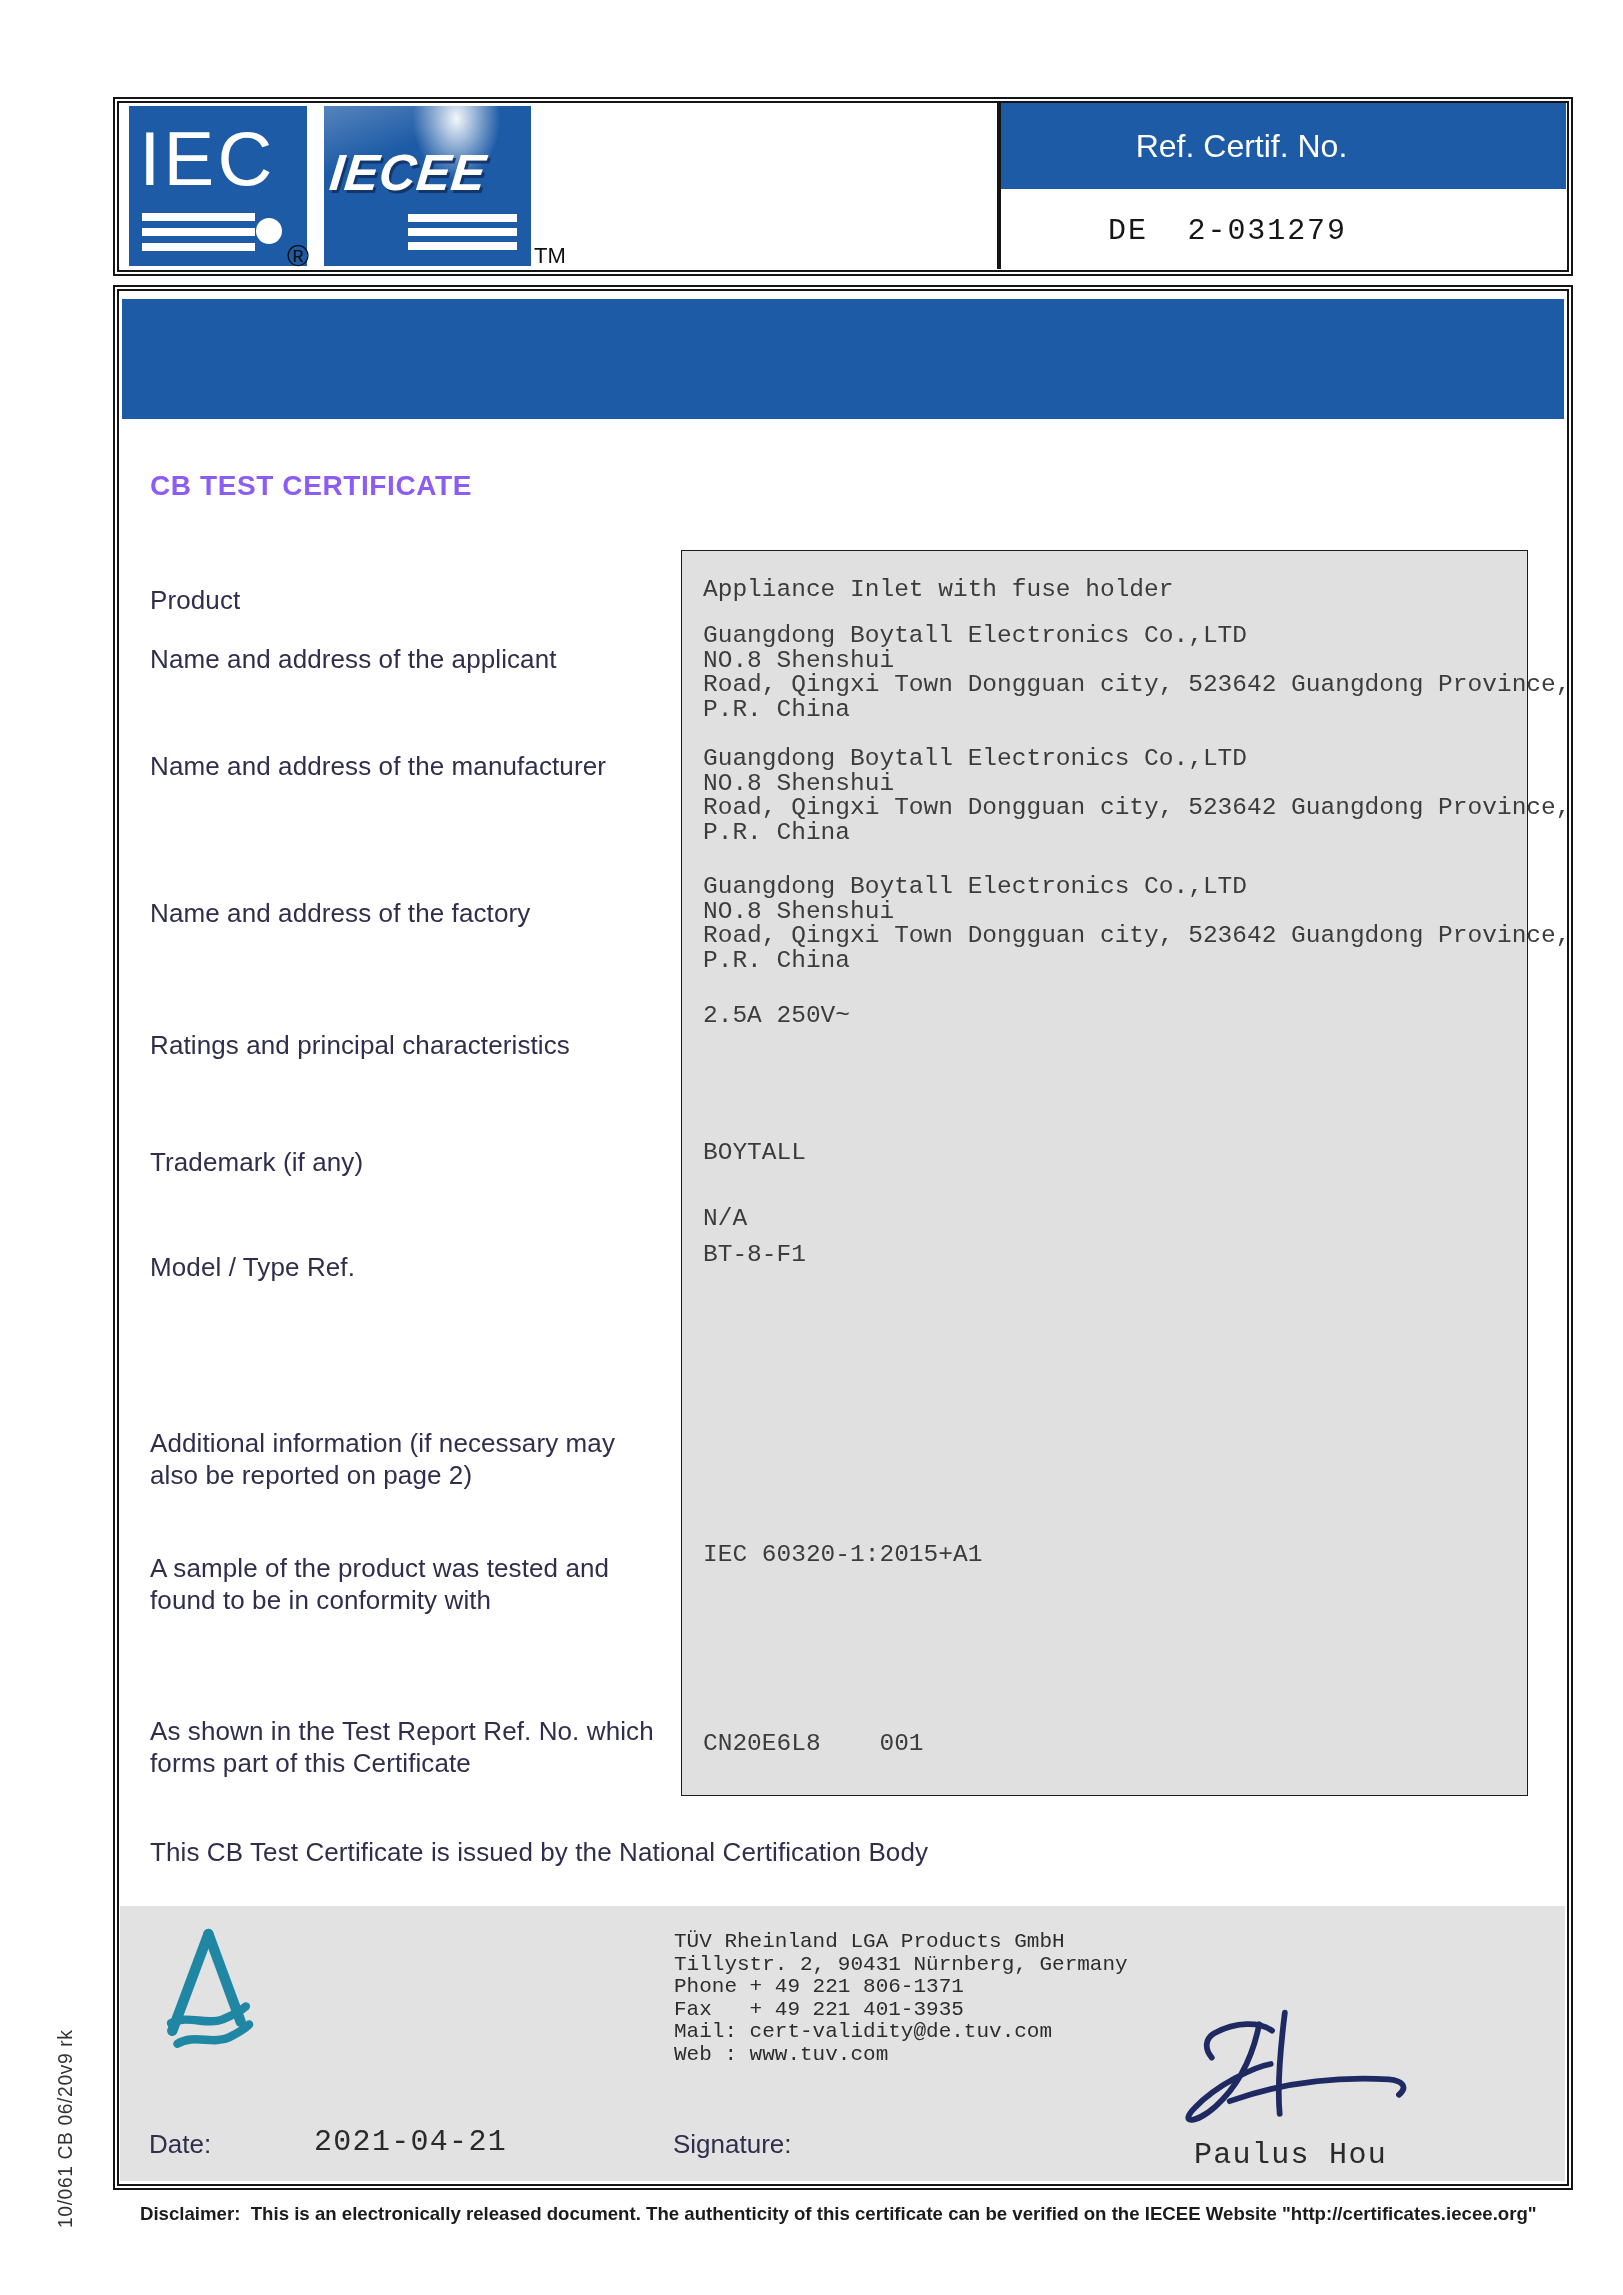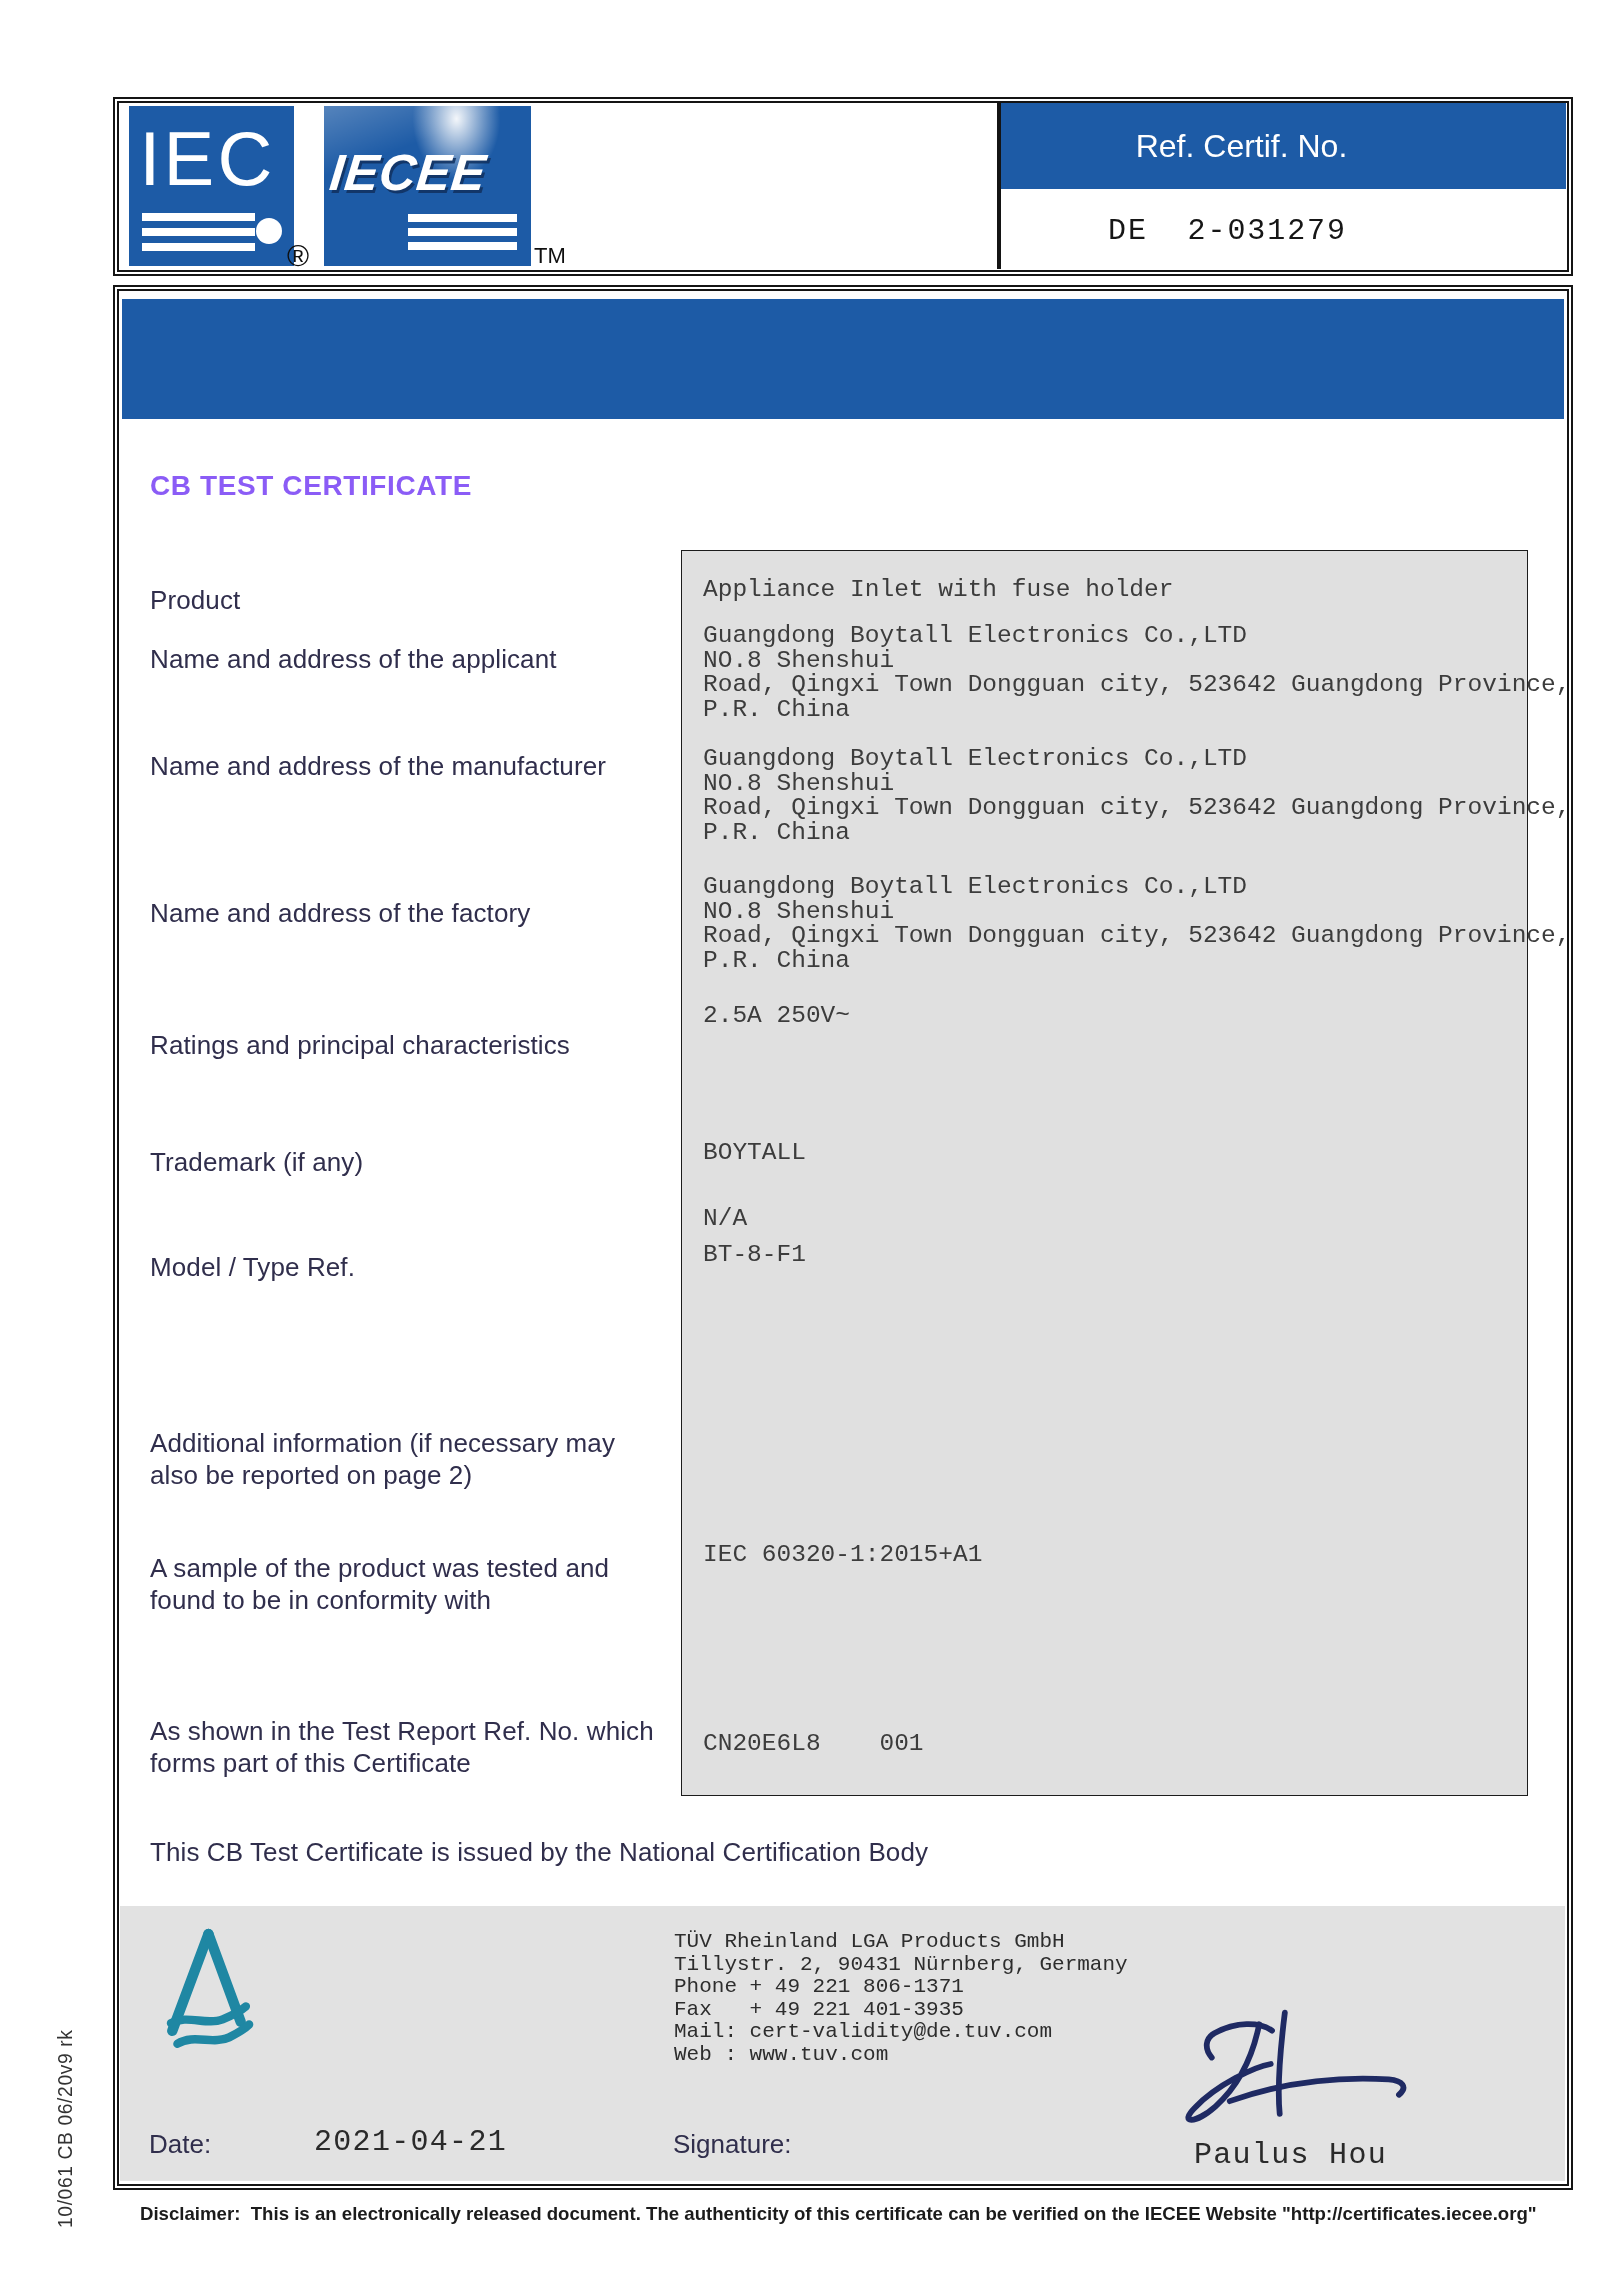--- a/index.html
+++ b/index.html
@@ -15,21 +15,21 @@
   .sans{font-family:"Liberation Sans",sans-serif;white-space:pre-wrap;}
   .lbl{font-size:26px;color:#302e4c;line-height:32px;letter-spacing:0.1px;margin-top:8px;}
   .val{font-size:24.5px;color:#3c3c3c;line-height:25px;}
   .val4{font-size:24.5px;color:#3c3c3c;line-height:24.5px;}
 
   .frame{border:6.4px double #141414;background:#ffffff;box-sizing:border-box;}
 
   .blue-fill{background:#1d5ba6;}
 
   
-  .iec-square{left:129px;top:106px;width:165px;height:160px;}
+  .iec-square{left:129px;top:106px;width:178px;height:160px;}
   .iec-word{position:absolute;left:10.3px;top:9px;font-size:76px;color:#fff;letter-spacing:3.2px;font-weight:500;}
   .iec-bar{position:absolute;background:#fff;height:8.4px;width:113px;left:13px;}
   .iec-dot{position:absolute;background:#fff;width:26px;height:26px;border-radius:50%;left:127px;top:112px;}
 
   
   .iecee-square{left:324px;top:106px;width:207px;height:160px;
     background:
       radial-gradient(ellipse 61px 84px at 64% 8%, rgba(255,255,255,0.95), rgba(255,255,255,0.35) 45%, rgba(29,91,166,0) 72%),
       linear-gradient(160deg, rgba(255,255,255,0.25) 0%, rgba(29,91,166,0) 30%),
       #1d5ba6;}

